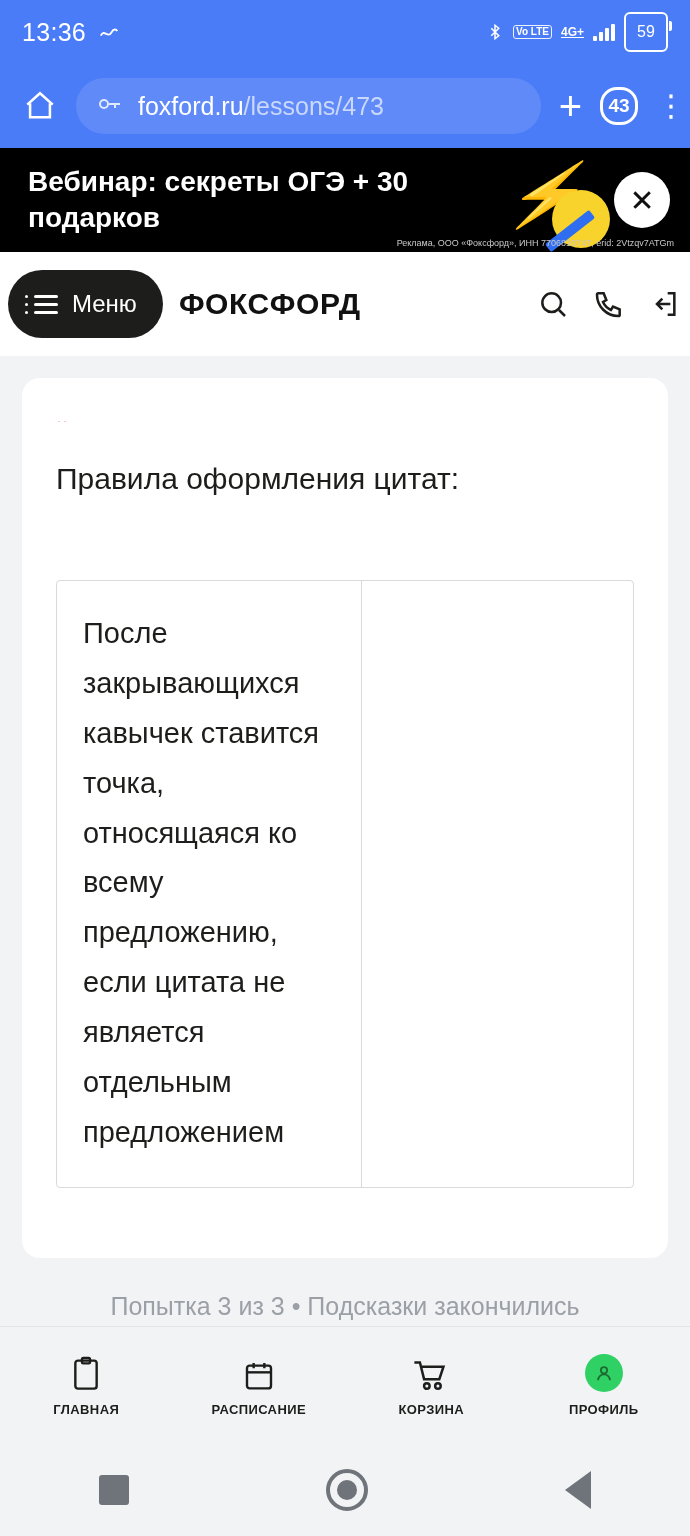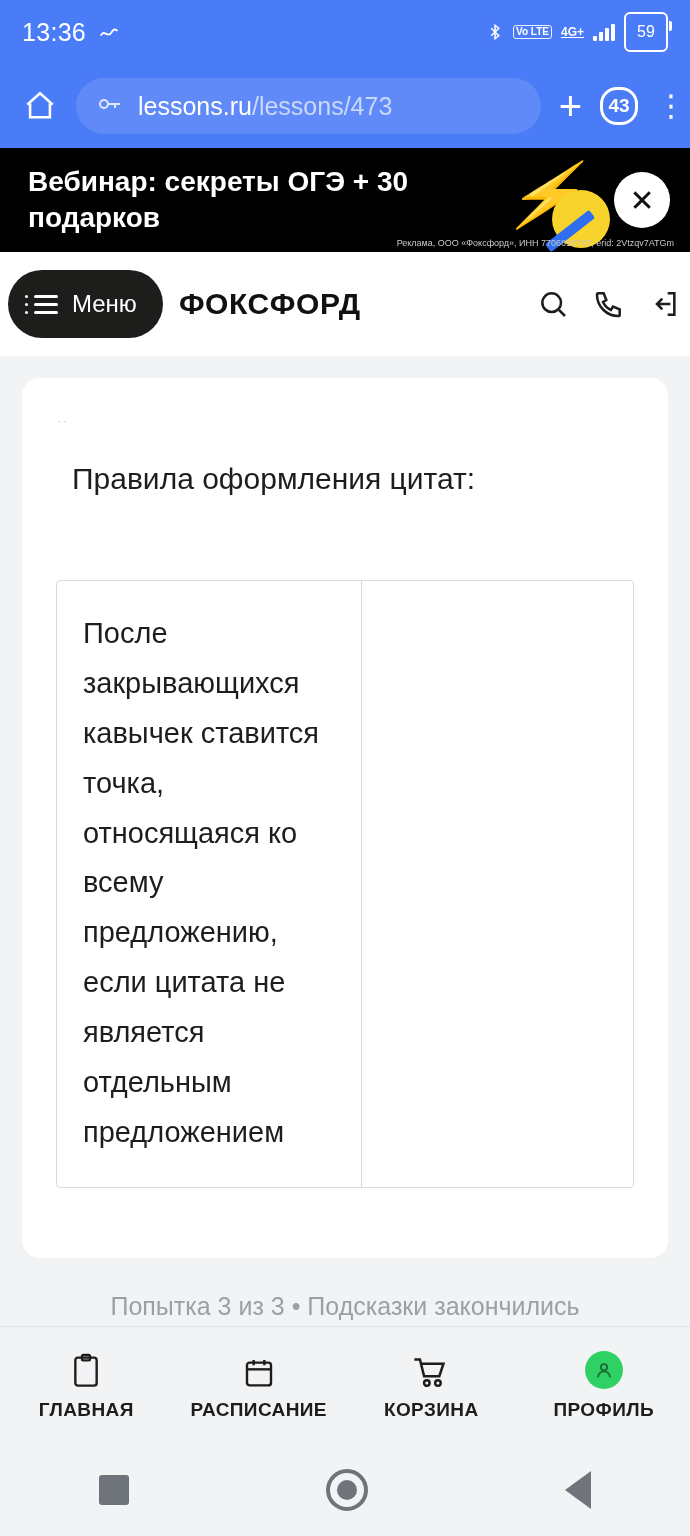--- a/index.html
+++ b/index.html
@@ -249,21 +249,21 @@
   .cut-text {
     color: #e05a4f;
     font-size: 22px;
     height: 18px;
     overflow: hidden;
     opacity: 0.75;
   }
   .rules-title {
     font-size: 30px;
     color: #1d1d1b;
-    margin: 40px 0 0 16px;
+    margin: 40px 0 0 0;
     font-weight: normal;
   }
   .rules-table {
     margin-top: 84px;
     border: 1px solid #d7d9dd;
     border-radius: 4px;
     display: flex;
     min-height: 608px;
   }
   .rules-cell {
@@ -294,21 +294,21 @@
   }
   .navitem {
     display: flex;
     flex-direction: column;
     align-items: center;
     gap: 10px;
     color: #1d1d1b;
     width: 150px;
   }
   .navitem .ico { height: 38px; display: flex; align-items: flex-end; }
-  .navitem .lbl { font-size: 19px; font-weight: bold; letter-spacing: 0.4px; }
+  .navitem .lbl { font-size: 13px; font-weight: bold; letter-spacing: 0.4px; }
   .navitem.active .lbl { color: #1d1d1b; }
   .avatar-dot {
     width: 38px; height: 38px;
     border-radius: 50%;
     background: #2fd165;
     display: flex; align-items: center; justify-content: center;
   }
 
   
   .androidnav {
@@ -375,21 +375,21 @@
     </span>
     <div class="urlbar">
       <span>
         <svg width="28" height="24" viewBox="0 0 28 24" fill="none" stroke="#dfe8fd" stroke-width="2">
           <circle cx="8" cy="12" r="4"></circle>
             <path d="M13 12h11"></path>
             <path d="M19 12v4"></path>
         </svg>
       </span>
       <span class="url-text">
-        <span class="host">lessons.ru</span><span class="path">/lessons/473</span>
+        <span class="host">foxford.ru</span><span class="path">/lessons/473</span>
       </span>
     </div>
     <span class="tb-plus">+</span>
     <span class="tabcount">43</span>
     <span class="kebab">⋮</span>
   </div>
 
   <div class="adbanner">
     <div class="ad-text">Вебинар: секреты ОГЭ + 30 подарков</div>
     <div class="ad-art">

